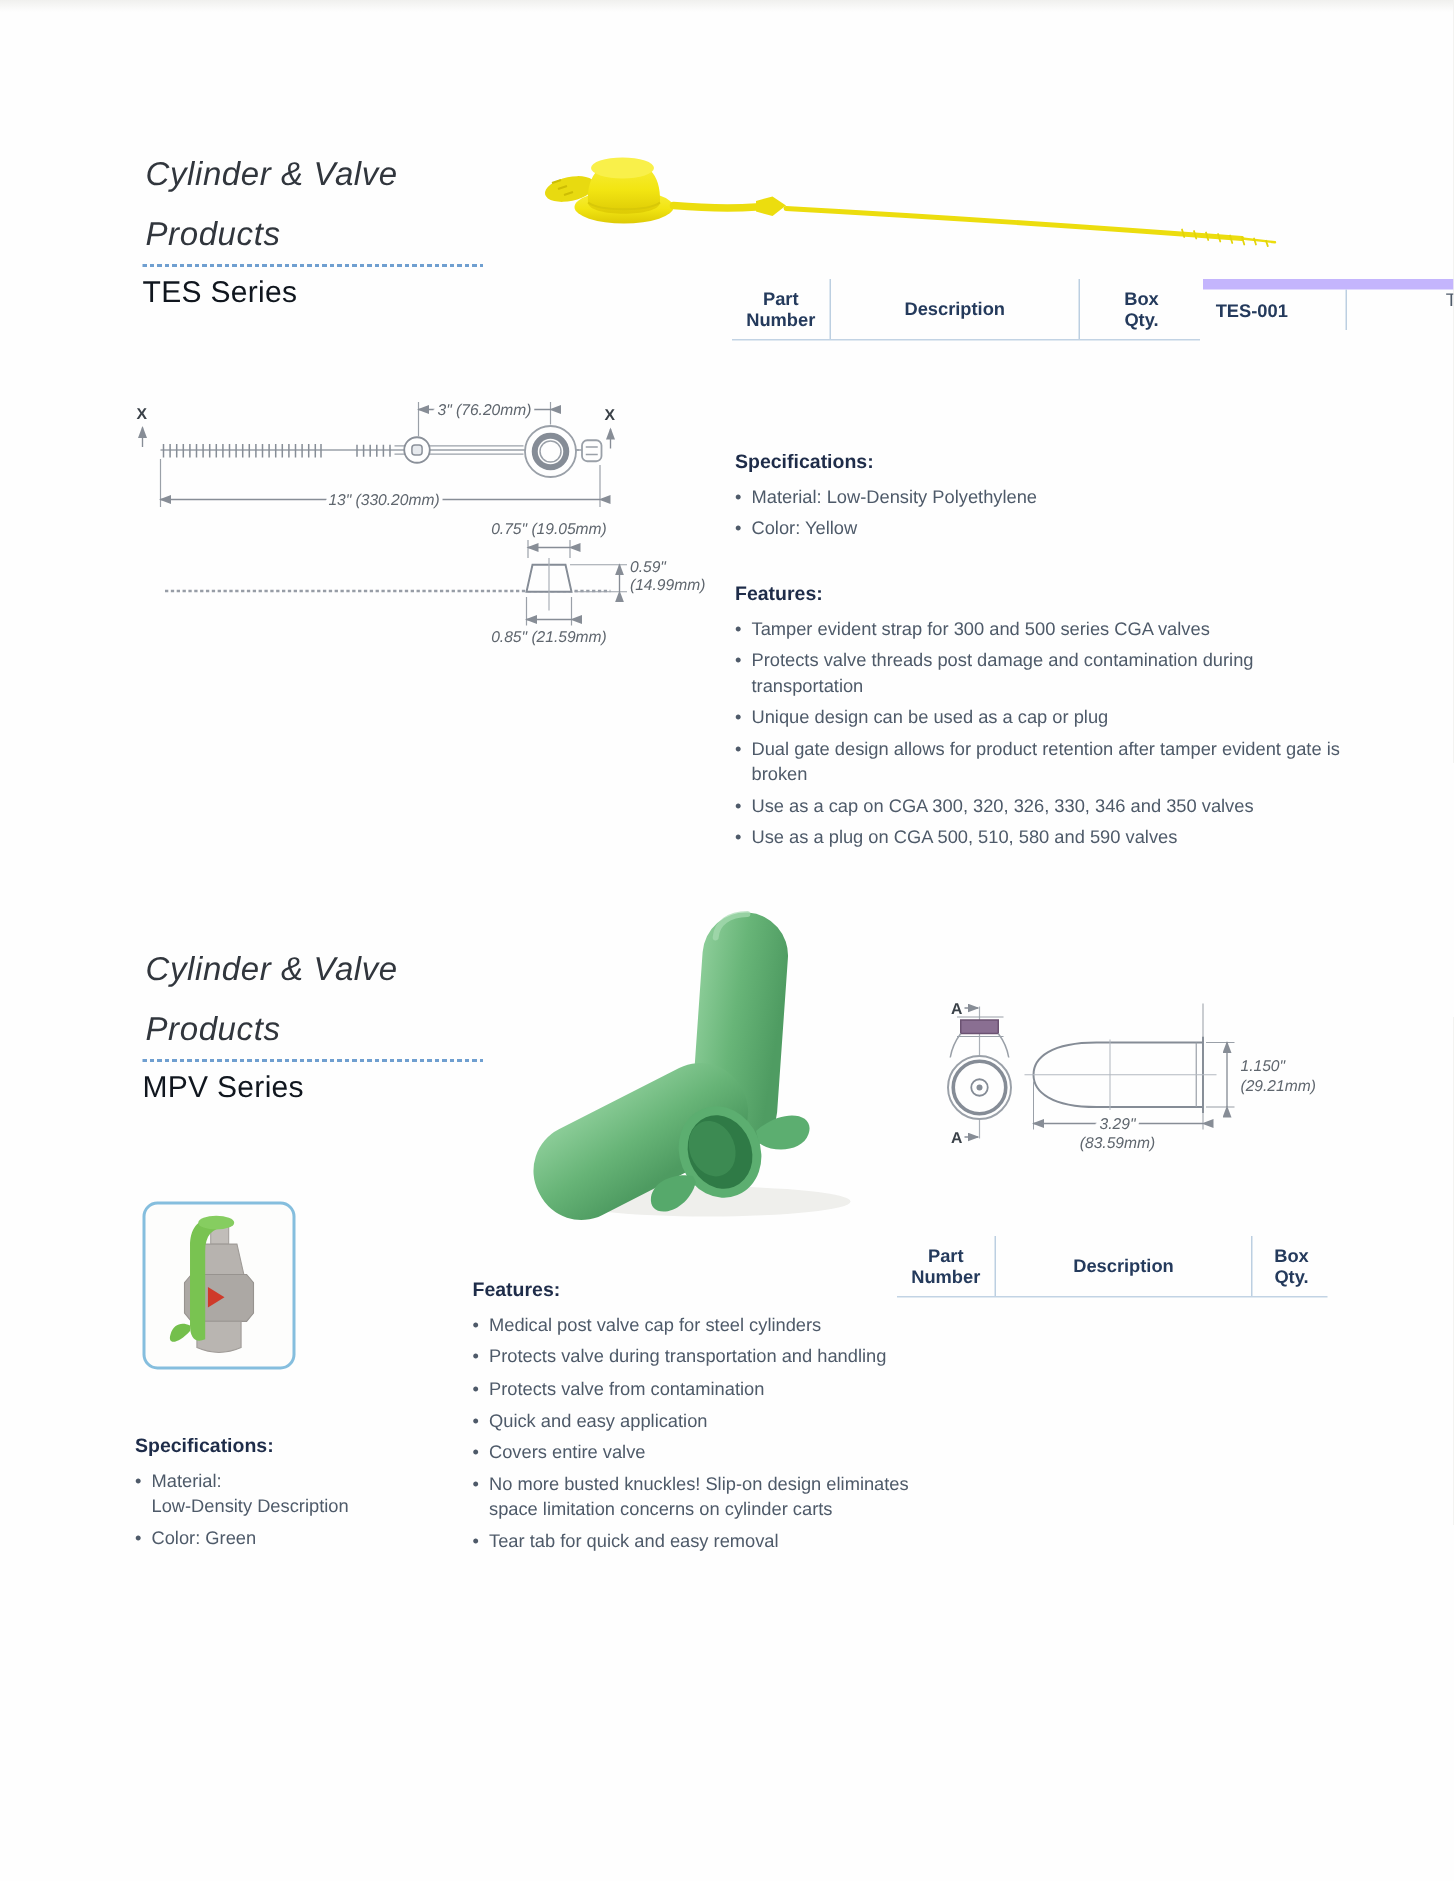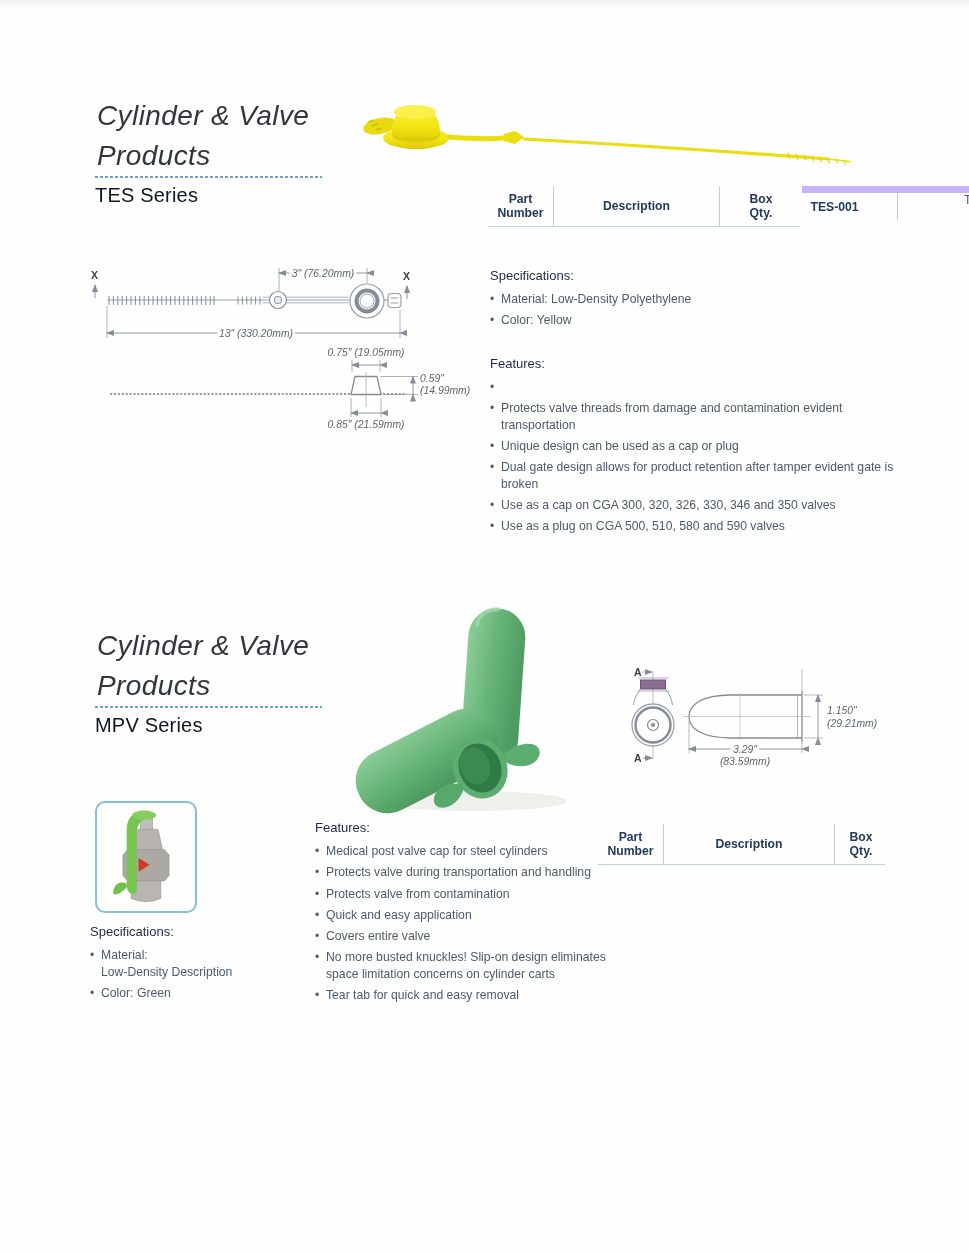--- a/index.html
+++ b/index.html
@@ -4,32 +4,32 @@
 <style>
   html,body{margin:0;padding:0;background:#e9e9e7;}
   .page{
     position:relative;width:969px;height:1254px;background:#fefefe;
     font-family:"Liberation Sans","DejaVu Sans",sans-serif;overflow:hidden;
     margin:0 auto;
   }
   .abs{position:absolute;}
   
   .cat-title{
-    font-style:italic;font-size:28px;line-height:40px;color:#31363d;
+    font-style:italic;font-size:22px;line-height:40px;color:#31363d;
     letter-spacing:.4px;font-weight:400;
   }
   .blue-rule{
     height:2px;width:227px;
     background:repeating-linear-gradient(90deg,#6f9fd0 0 3px,rgba(255,255,255,0) 3px 5px);
   }
   .series-title{
     font-size:20px;font-weight:400;color:#10161e;letter-spacing:.2px;
   }
   
-  .sec-head{font-size:13px;font-weight:400;color:#1e2c49;margin-bottom:8px;}
+  .sec-head{font-size:13px;font-weight:700;color:#1e2c49;margin-bottom:8px;margin-top:32px;}
   .bullets{font-size:12.2px;color:#4e5a69;}
   .bullet{display:flex;line-height:16.5px;margin-bottom:4.8px;}
   .bullet .dot{width:11px;flex:0 0 11px;}
   .bullet .btxt{white-space:pre-line;}
   
   .ptable{display:flex;border-bottom:1px solid #c2d3e4;}
   .trow{display:flex;}
   .thead .tcell{font-weight:700;color:#243a5c;white-space:pre-line;
     display:flex;align-items:center;justify-content:center;text-align:center;}
   .tbody{border-top:7px solid #c4b5fd;gap:30px;}
@@ -188,24 +188,25 @@
             <span class="btxt">Color: Yellow</span>
           </div>
         </div>
     </div>
 
     <div class="abs" style="left:490px;top:356px;width:415px;">
       <div class="sec-head">Features:</div>
       <div class="bullets">
           <div class="bullet">
             <span class="dot">•</span>
-          </div>
-          <div class="bullet">
-            <span class="dot">•</span>
-            <span class="btxt">Protects valve threads from damage and contamination evident transportation</span>
+            <span class="btxt">Tamper evident strap for 300 and 500 series CGA valves</span>
+          </div>
+          <div class="bullet">
+            <span class="dot">•</span>
+            <span class="btxt">Protects valve threads post damage and contamination during transportation</span>
           </div>
           <div class="bullet">
             <span class="dot">•</span>
             <span class="btxt">Unique design can be used as a cap or plug</span>
           </div>
           <div class="bullet">
             <span class="dot">•</span>
             <span class="btxt">Dual gate design allows for product retention after tamper evident gate is broken</span>
           </div>
           <div class="bullet">

